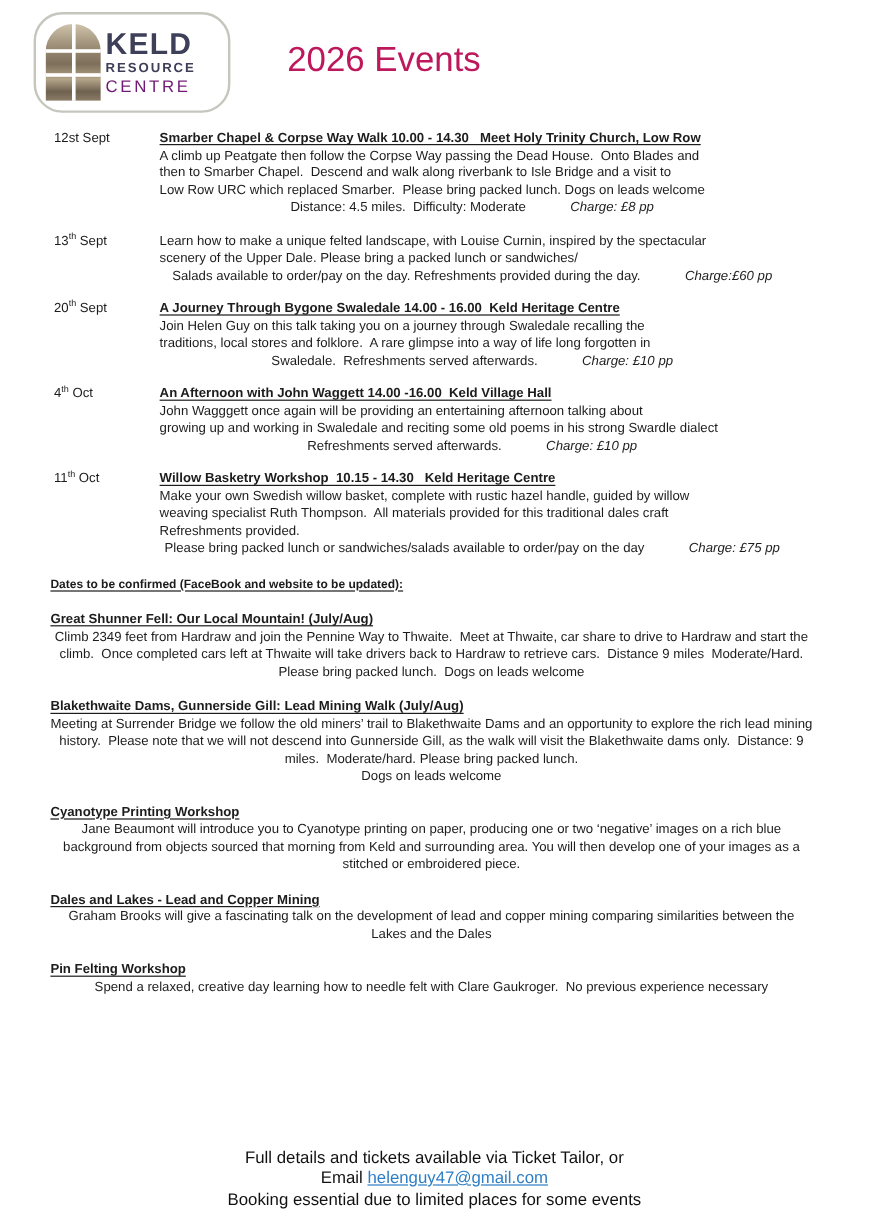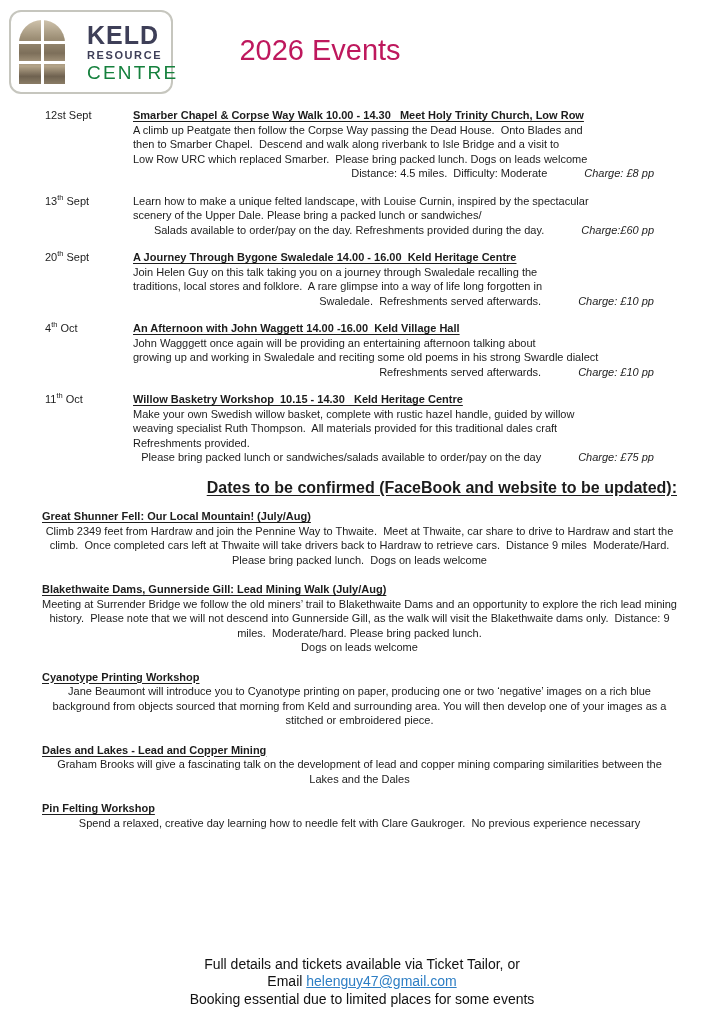--- a/index.html
+++ b/index.html
@@ -7,60 +7,60 @@
     position:relative;
     width:724px;height:1024px;
     background:#ffffff;
     color:#1c1c1c;
     font-family:"Liberation Sans", sans-serif;
     overflow:hidden;
   }
   
   .header{position:relative;height:96px;}
   .logo{
-    position:absolute;left:9px;top:10px;
+    position:absolute;left:28px;top:10px;
     width:146px;height:80px;
-    border:2px solid #c6c6be;border-radius:12px;
+    border:2px solid #c6c6be;border-radius:24px;
     background:#fff;
-    display:flex;align-items:center;gap:22px;
+    display:flex;align-items:center;gap:4px;
     padding:0 6px 0 8px;box-sizing:content-box;
   }
   .logo-window{
     width:46px;height:64px;flex:none;
     border-radius:23px 23px 0 0;
     background:
       linear-gradient(#fff,#fff) 50% 0/3px 100% no-repeat,
       linear-gradient(#fff,#fff) 0 34%/100% 3px no-repeat,
       linear-gradient(#fff,#fff) 0 68%/100% 3px no-repeat,
       linear-gradient(180deg,#cfc3ac 0%,#9e9077 28%,#7d6f5a 52%,#b4a489 72%,#6f6250 88%,#8a7c66 100%);
   }
   .logo-text{display:flex;flex-direction:column;line-height:1;}
   .logo-keld{font-size:25px;font-weight:700;color:#3e3f58;letter-spacing:1px;}
   .logo-resource{font-size:11px;font-weight:700;color:#3e3f58;letter-spacing:1.6px;margin-top:2px;}
-  .logo-centre{font-size:19px;font-weight:300;color:#15803d;letter-spacing:2.2px;margin-top:2px;}
+  .logo-centre{font-size:14px;font-weight:300;color:#701a75;letter-spacing:2.2px;margin-top:2px;}
   .page-title{
     position:absolute;left:0;top:34px;width:640px;
     text-align:center;
     font-size:29px;font-weight:400;color:#be185d;
     letter-spacing:0;
   }
   
   .events{padding:12px 70px 0 45px;font-size:11px;line-height:14.5px;}
   .event{display:flex;margin-bottom:13px;}
   .event-date{width:88px;flex:none;white-space:pre-wrap;}
   .event-date sup{font-size:7.5px;vertical-align:super;line-height:0;}
   .event-date .month{margin-left:3px;}
   .event-content{flex:1;min-width:0;}
   .etitle{font-weight:700;text-decoration:underline;text-underline-offset:2px;white-space:pre-wrap;}
   .line{white-space:pre-wrap;}
-  .flexline{display:flex;justify-content:flex-end;gap:29px;}
+  .flexline{display:flex;justify-content:center;gap:29px;}
   .flexline .charge{white-space:pre-wrap;padding-left:8px;flex:none;font-style:italic;}
   
   .tbc{padding:3px 47px 0 42px;font-size:11px;line-height:14.5px;}
-  .tbc-heading{font-weight:700;text-decoration:underline;text-underline-offset:2px;margin:0 0 14px 0;font-size:16px;text-align:right;}
+  .tbc-heading{font-weight:700;text-decoration:underline;text-underline-offset:2px;margin:0 0 14px 0;font-size:10px;}
   .tbc-item{margin-bottom:15px;}
   .tbc-item-title{font-weight:700;text-decoration:underline;text-underline-offset:2px;}
   .tbc-item p{margin:0;white-space:pre-wrap;text-align:center;}
   
   .footer{
     position:absolute;left:0;bottom:16px;width:724px;
     text-align:center;font-size:14px;line-height:17.5px;color:#111;
   }
   .footer a{text-decoration:underline;}
 </style>

